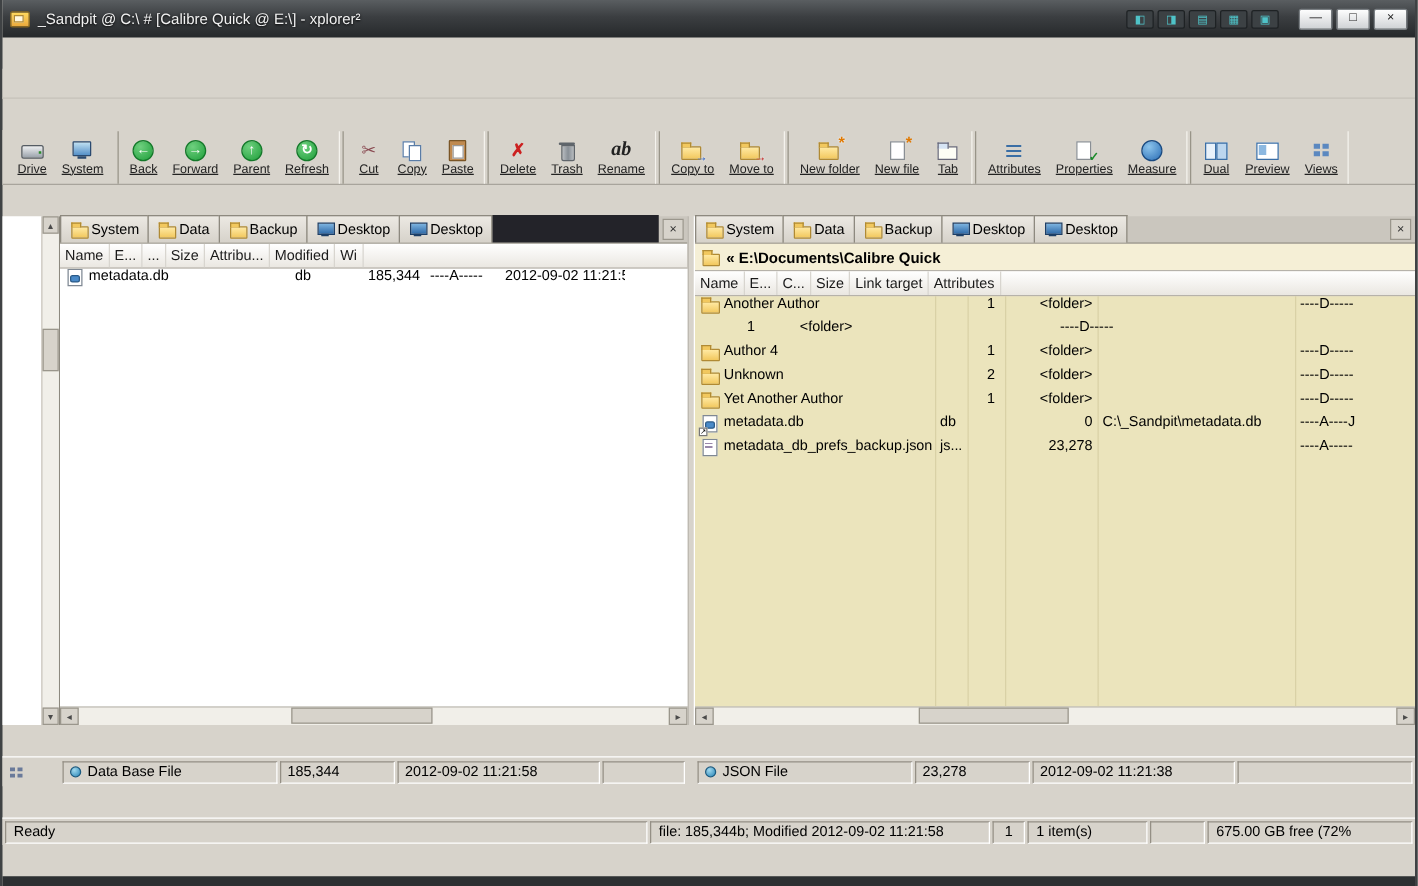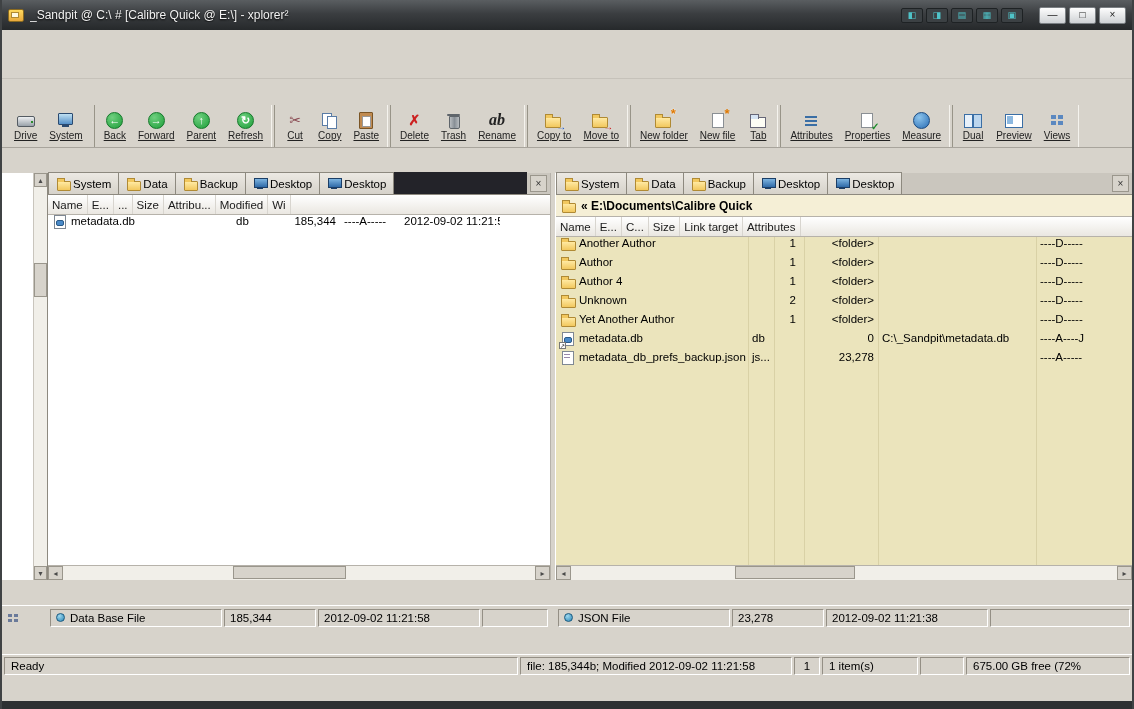--- a/index.html
+++ b/index.html
@@ -606,25 +606,20 @@
               <span>Another Author</span>
             </div>
             <div class="cell c-ext"></div>
             <div class="cell c-cnt">1</div>
             <div class="cell c-size num">&lt;folder&gt;</div>
             <div class="cell c-link"></div>
             <div class="cell c-attr2">----D-----</div>
           </div>
 
           <div class="row">
-            <div class="cell c-name">
-              <span class="fileicon ic-folder"></span>
-
-              <span>Author</span>
-            </div>
             <div class="cell c-ext"></div>
             <div class="cell c-cnt">1</div>
             <div class="cell c-size num">&lt;folder&gt;</div>
             <div class="cell c-link"></div>
             <div class="cell c-attr2">----D-----</div>
           </div>
 
           <div class="row">
             <div class="cell c-name">
               <span class="fileicon ic-folder"></span>

